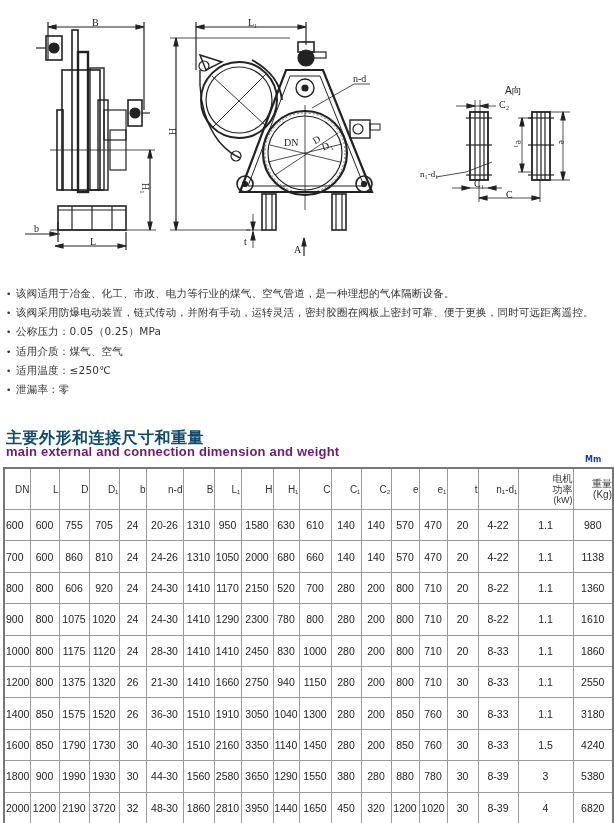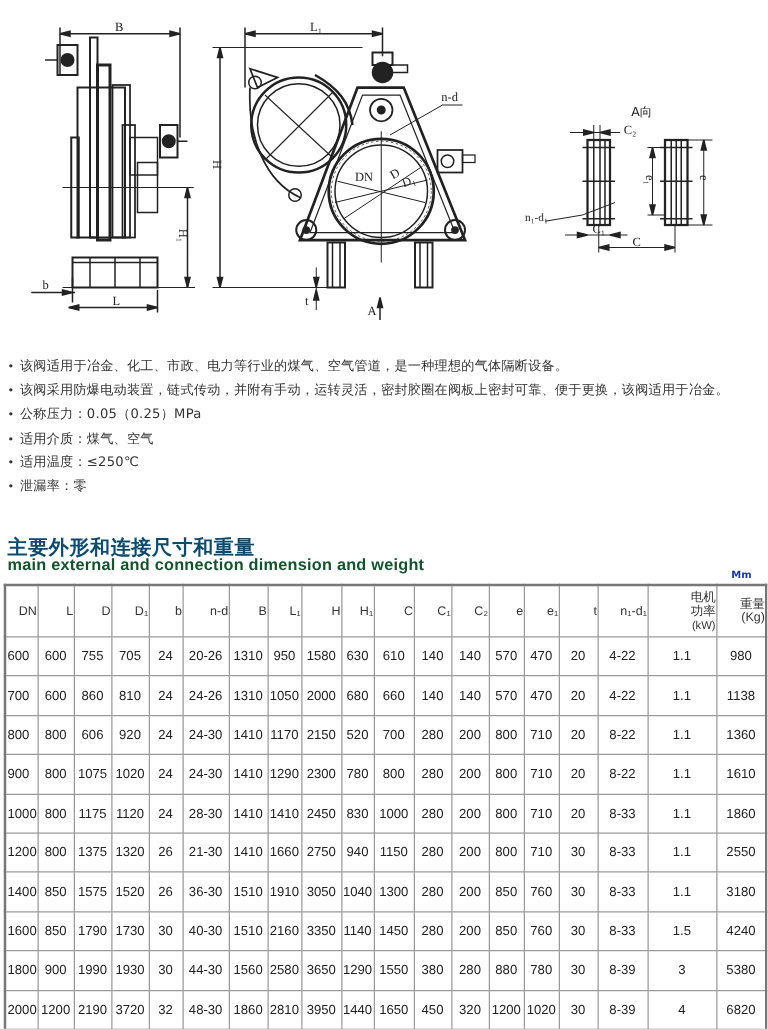--- a/index.html
+++ b/index.html
@@ -4,21 +4,21 @@
 <style>
   html,body{margin:0;padding:0;background:#fff;}
   body{width:614px;height:823px;position:relative;overflow:hidden;font-family:"DejaVu Sans","Liberation Sans",sans-serif;color:#222;}
   .drawings{position:absolute;left:0;top:0;width:614px;height:258px;}
   .drawings svg{position:absolute;left:0;top:0;}
   .lbl{position:absolute;font-family:"Liberation Serif","DejaVu Serif",serif;font-size:10px;color:#222;line-height:1;}
   .specs{position:absolute;left:6px;top:284px;width:606px;margin:0;padding:0;list-style:none;}
   .specs li{font-size:10.5px;line-height:19.2px;height:19.2px;color:#333;white-space:nowrap;letter-spacing:0.2px;}
   .specs li .bullet{display:inline-block;width:10px;font-size:9px;}
   .title-cn{position:absolute;left:6px;top:428px;font-size:16px;font-weight:bold;color:#0c4a6e;letter-spacing:0.5px;}
-  .title-en{position:absolute;left:6px;top:444px;font-size:13px;font-weight:bold;color:#14532d;font-family:"Liberation Sans",sans-serif;letter-spacing:0.2px;}
+  .title-en{position:absolute;left:6px;top:444px;font-size:13px;font-weight:bold;color:#701a75;font-family:"Liberation Sans",sans-serif;letter-spacing:0.2px;}
   .unit{position:absolute;left:585px;top:455px;font-size:8px;font-weight:bold;color:#1f3c9c;}
   table.dims{position:absolute;left:3px;top:467px;border-collapse:collapse;width:609px;table-layout:fixed;}
   table.dims th, table.dims td{border:1px solid #9a9a9a;text-align:center;font-family:"Liberation Sans",sans-serif;font-size:10.5px;color:#222;padding:0;font-weight:normal;}
   table.dims th{height:40px;font-size:10px;color:#333;text-align:right;}
   table.dims td{height:30.4px;}
   table.dims td.left{text-align:left;padding-left:1px;}
   table.dims{border:2px solid #777;}
   .hdr-multi{font-size:10px;line-height:11px;}
   .hdr-multi .sm{font-size:9px;}
 </style>
@@ -212,21 +212,21 @@
   <span class="lbl" style="left:499px;top:100px;">C₂</span>
   <span class="lbl" style="left:474px;top:179px;">C₁</span>
   <span class="lbl" style="left:506px;top:190px;">C</span>
   <span class="lbl" style="left:514px;top:140px;writing-mode:vertical-rl;">e₁</span>
   <span class="lbl" style="left:557px;top:140px;writing-mode:vertical-rl;">e</span>
   <span class="lbl" style="left:420px;top:170px;font-size:9px;">n₁-d₁</span>
 </div>
 
 <ul class="specs">
   <li><span class="bullet">•</span><span>该阀适用于冶金、化工、市政、电力等行业的煤气、空气管道，是一种理想的气体隔断设备。</span></li>
-  <li><span class="bullet">•</span><span>该阀采用防爆电动装置，链式传动，并附有手动，运转灵活，密封胶圈在阀板上密封可靠、便于更换，该阀适用于冶金。</span></li>
+  <li><span class="bullet">•</span><span>该阀采用防爆电动装置，链式传动，并附有手动，运转灵活，密封胶圈在阀板上密封可靠、便于更换，同时可远距离遥控。</span></li>
   <li><span class="bullet">•</span><span>公称压力：0.05（0.25）MPa</span></li>
   <li><span class="bullet">•</span><span>适用介质：煤气、空气</span></li>
   <li><span class="bullet">•</span><span>适用温度：≤250℃</span></li>
   <li><span class="bullet">•</span><span>泄漏率：零</span></li>
 </ul>
 
 <div class="title-cn">主要外形和连接尺寸和重量</div>
 <div class="title-en">main external and connection dimension and weight</div>
 <div class="unit">Mm</div>
 

